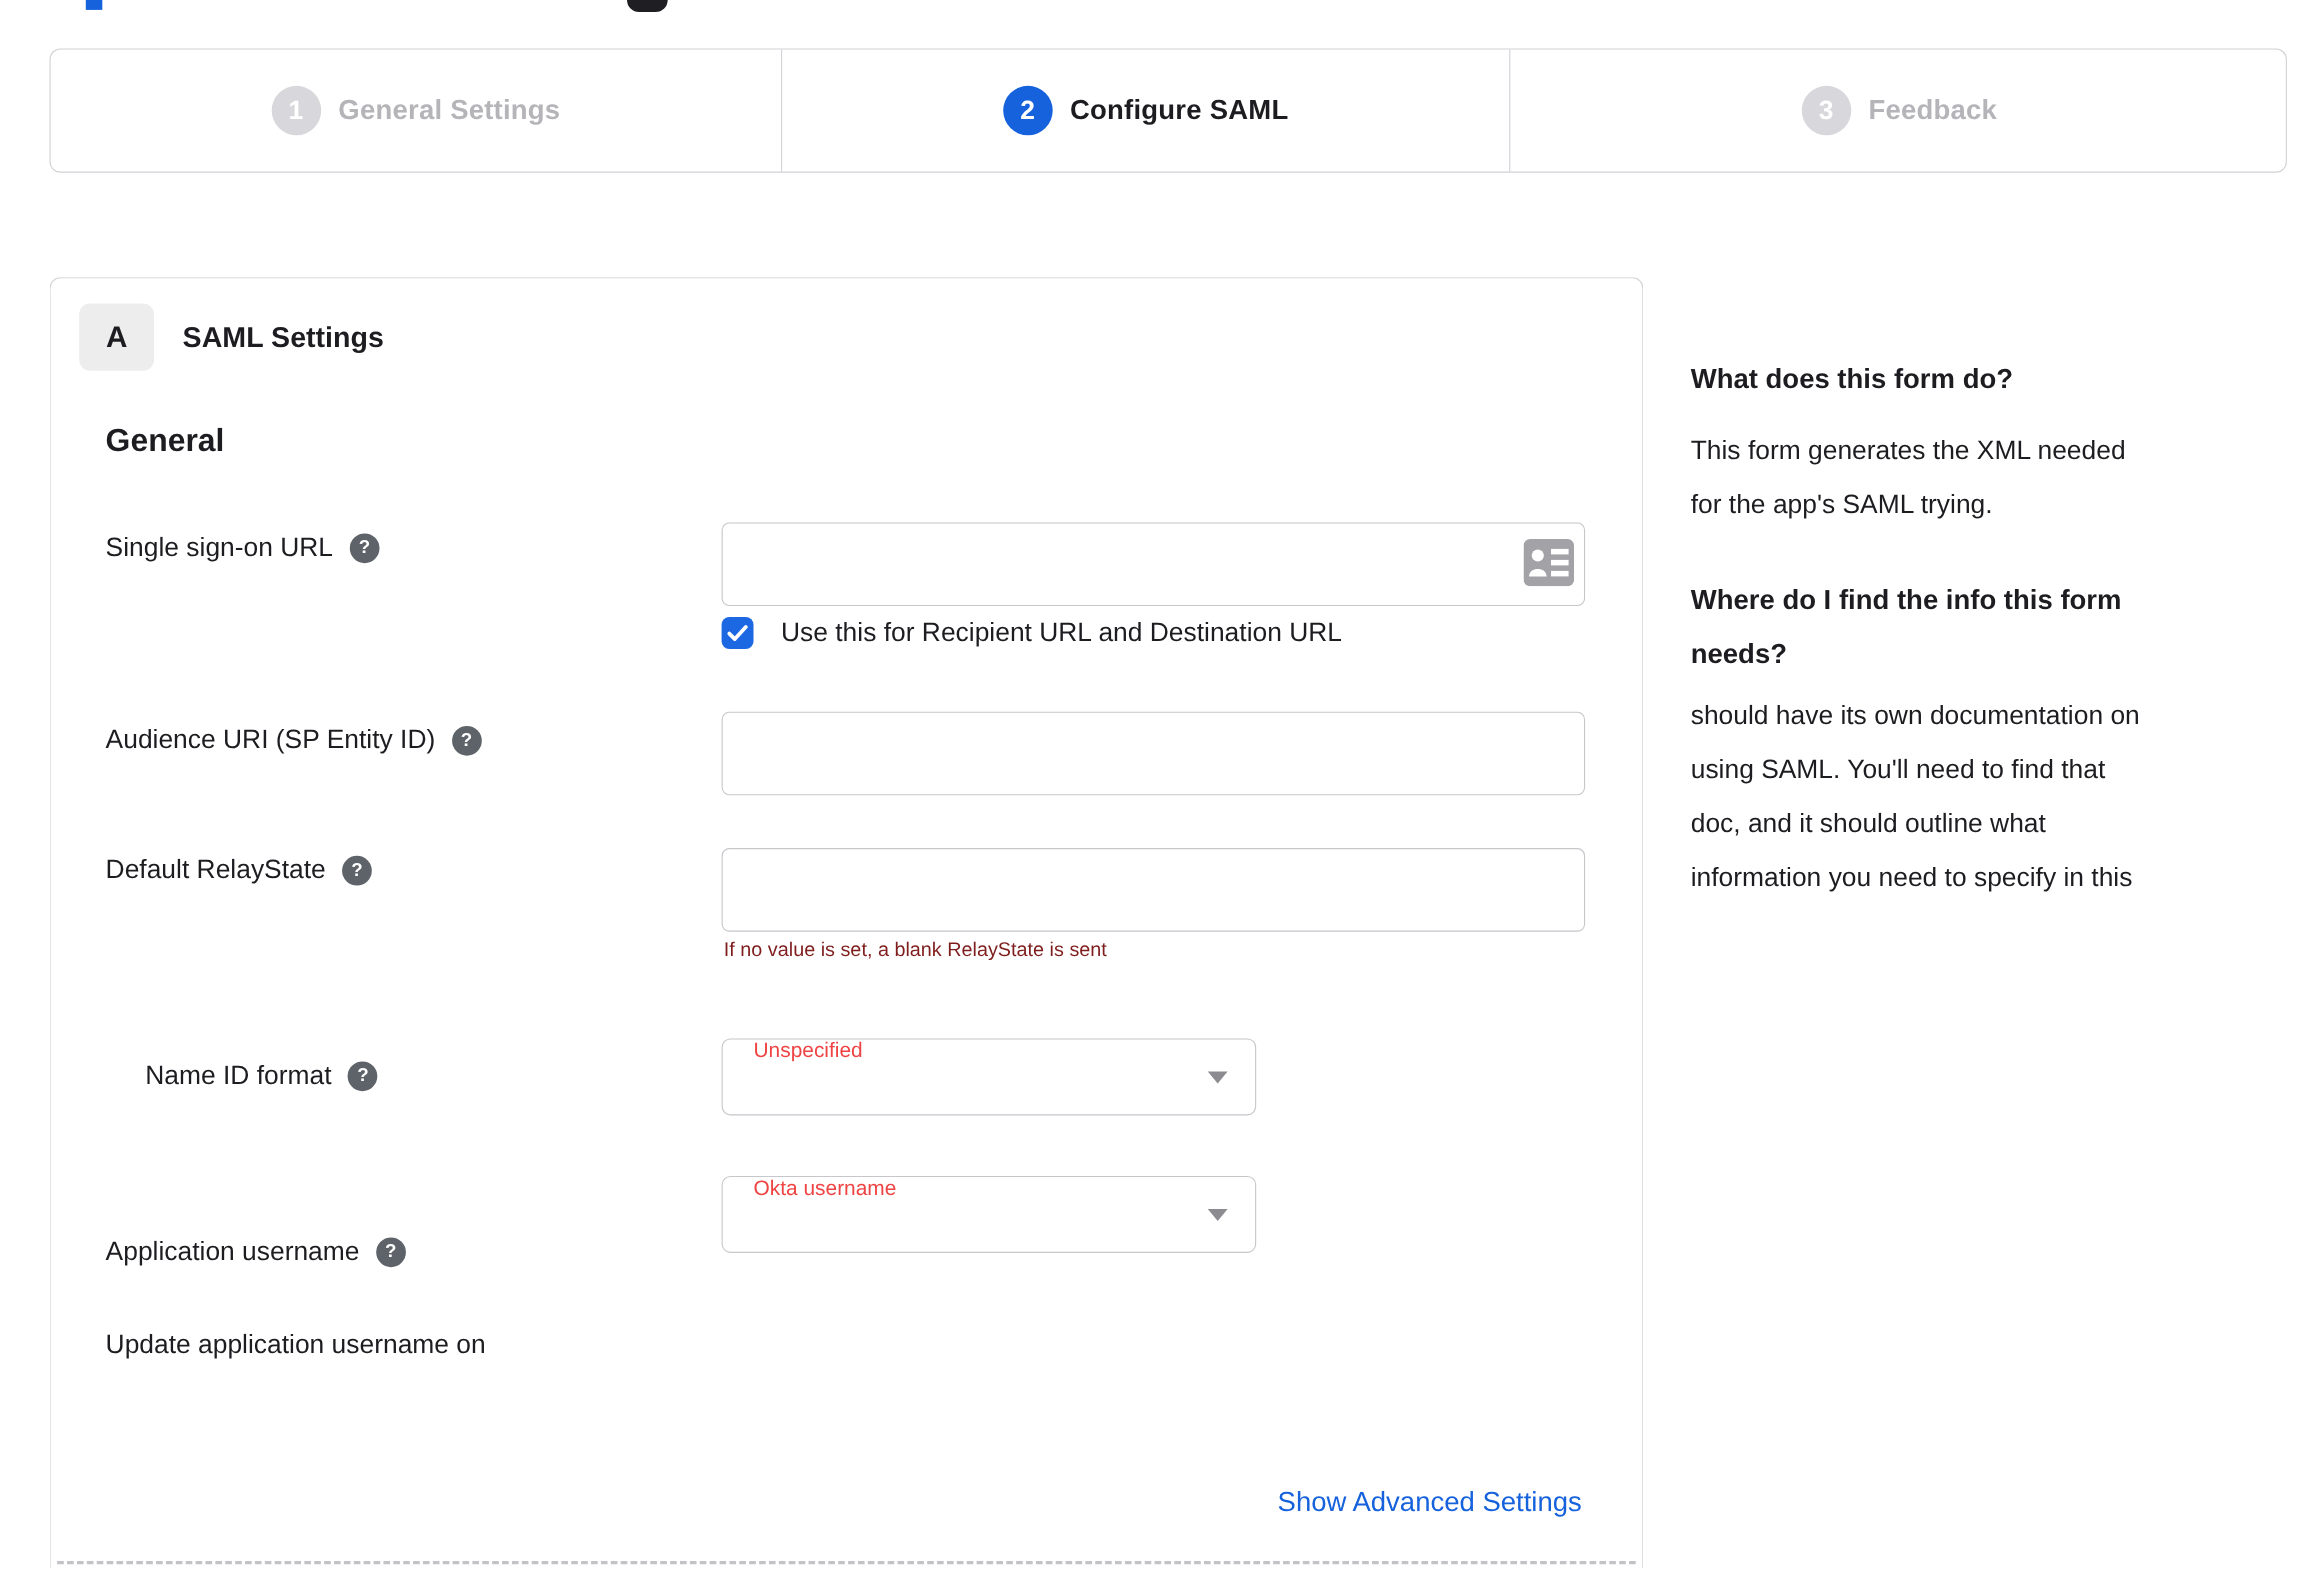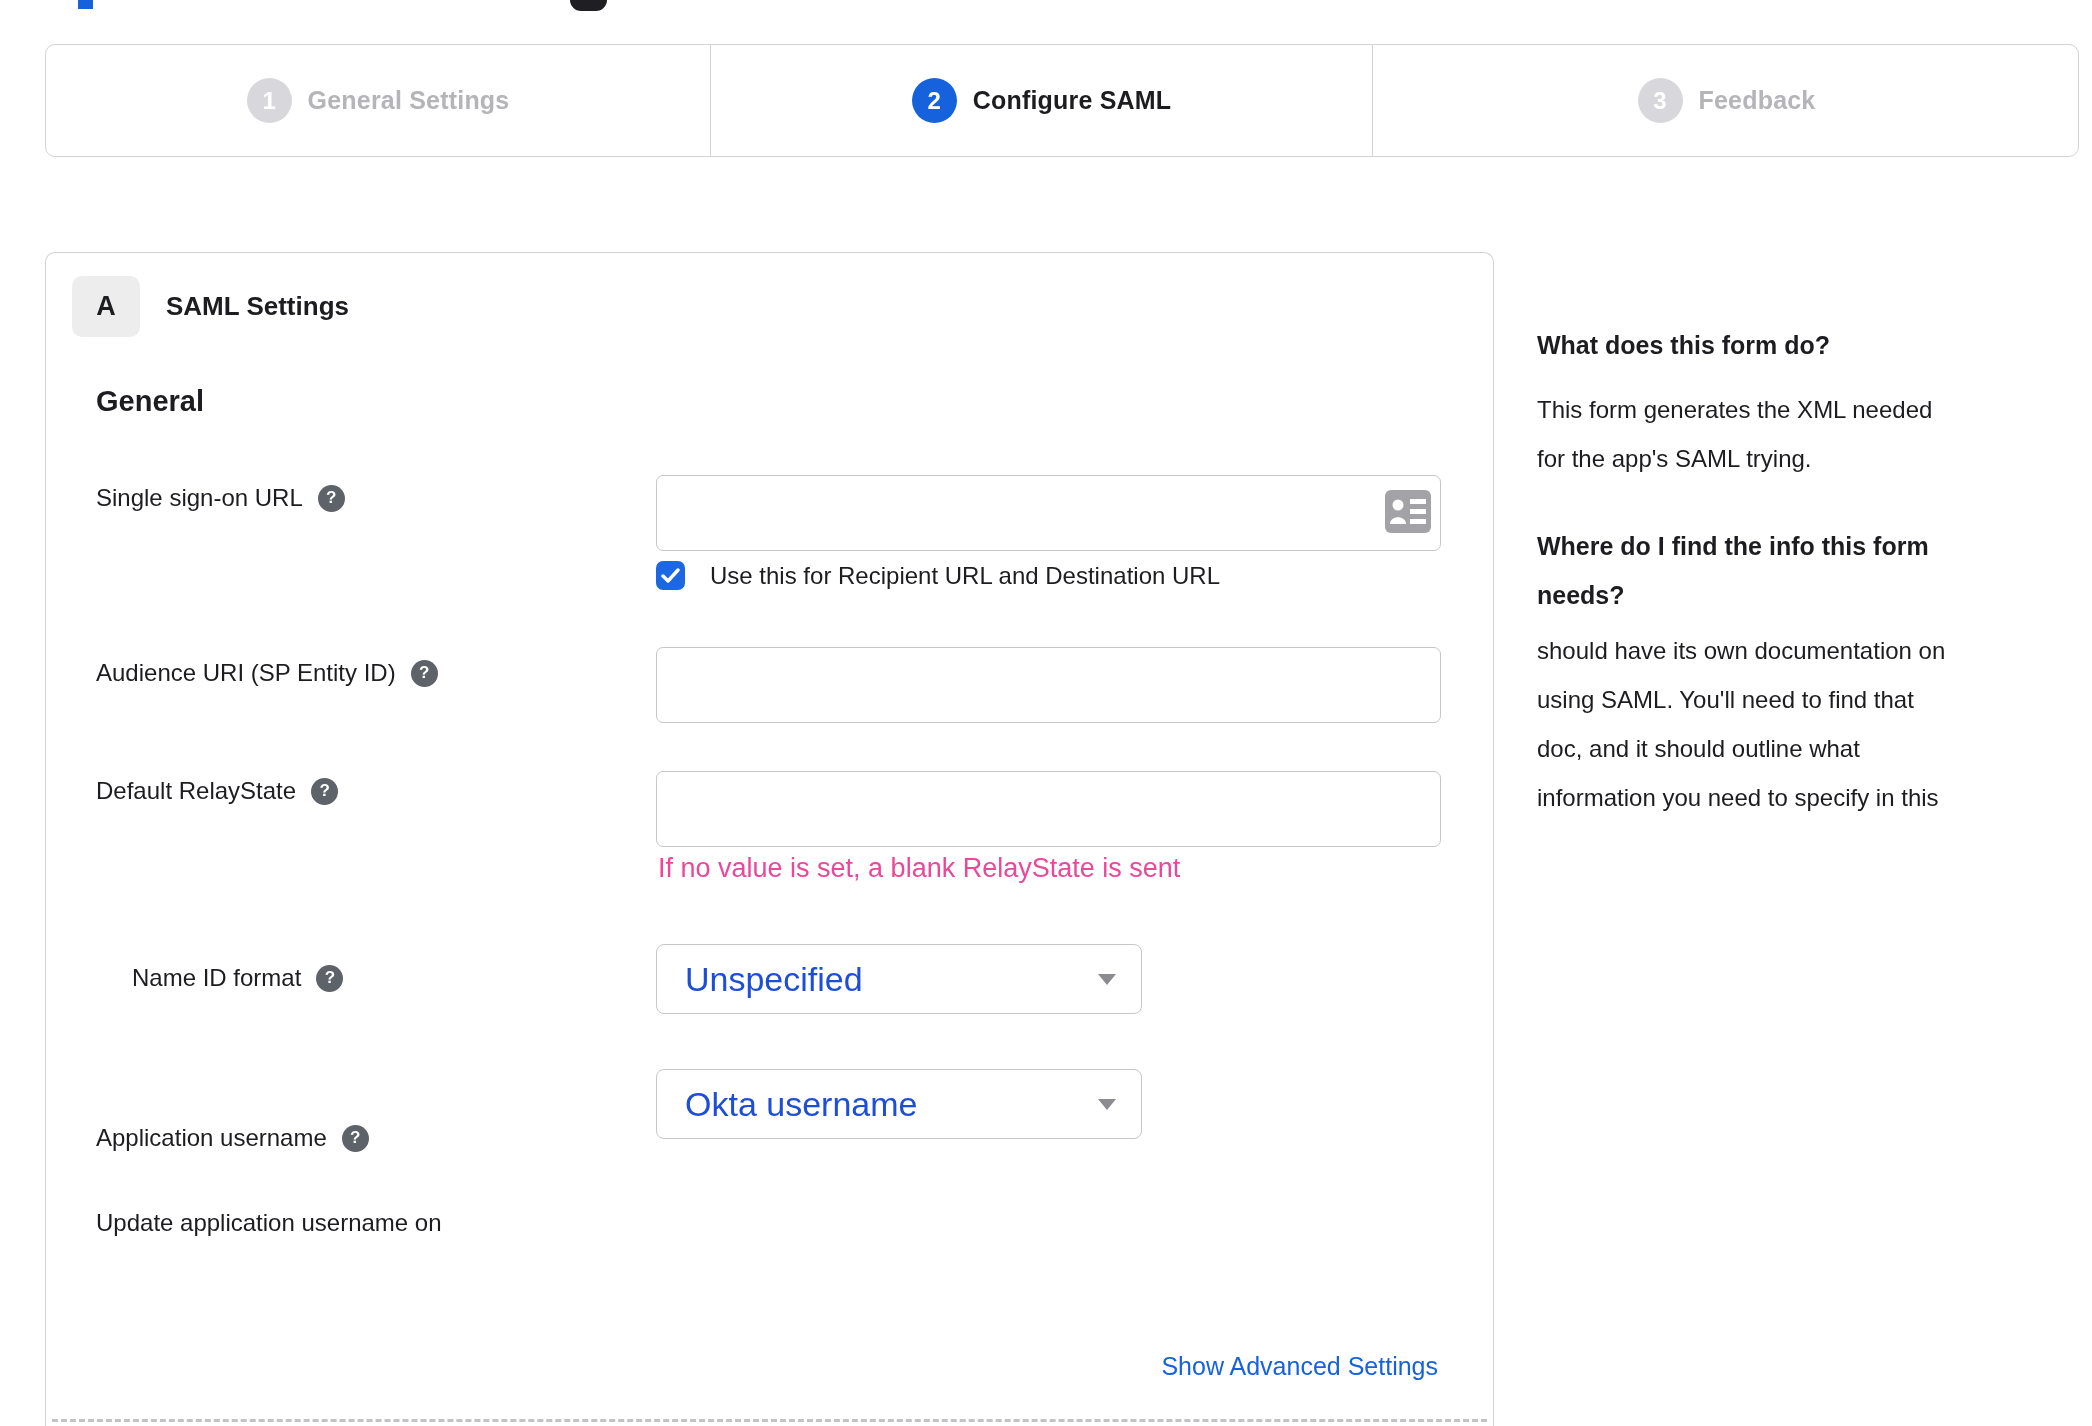--- a/index.html
+++ b/index.html
@@ -37,24 +37,24 @@
           display:flex; align-items:center; justify-content:center; flex:0 0 auto; cursor:pointer; }
 
   .tinput { position:absolute; left:610px; width:785px; height:76px; border:1px solid #c6c6cb; border-radius:7px;
             background:#fff; font-family:"Liberation Sans", sans-serif; font-size:24px; color:#1d1d21; padding:0 70px 0 26px; outline:none; }
   .card-icon { position:absolute; left:1339px; width:46px; height:43px; }
 
   .checkbox { position:absolute; left:610px; top:308px; width:29px; height:29px; background:#1c68e3; border-radius:7px;
               display:flex; align-items:center; justify-content:center; cursor:pointer; }
   .cb-label { position:absolute; left:664px; top:305px; height:35px; display:flex; align-items:center; font-size:24px; }
 
-  .hint { position:absolute; left:612px; top:600px; font-size:27px; color:#ec4899; }
+  .hint { position:absolute; left:612px; top:600px; font-size:18px; color:#7f1d1d; }
 
   .selectbox { position:absolute; left:610px; width:486px; height:70px; border:1px solid #c6c6cb; border-radius:8px;
-               background:#fff; display:flex; align-items:center; font-size:34px; color:#1d4ed8; padding-left:28px; cursor:pointer; }
+               background:#fff; display:flex; font-size:19px; color:#ef4444; padding-left:28px; cursor:pointer; }
   .selectbox .caret { position:absolute; right:25px; top:50%; margin-top:-5px; width:0; height:0;
                       border-left:9px solid transparent; border-right:9px solid transparent; border-top:11px solid #8b8b90; }
 
   .advanced-link { position:absolute; right:55px; top:1096px; height:35px; display:flex; align-items:center;
                    font-size:25px; color:#1662dd; font-weight:500; cursor:pointer; text-decoration:none; }
 
   .dashed-divider { position:absolute; left:6px; right:6px; top:1166px; border-top:3px dashed #c2c2c7; }
 
   
   .sidebar { position:absolute; left:1537px; top:0; width:548px; }

